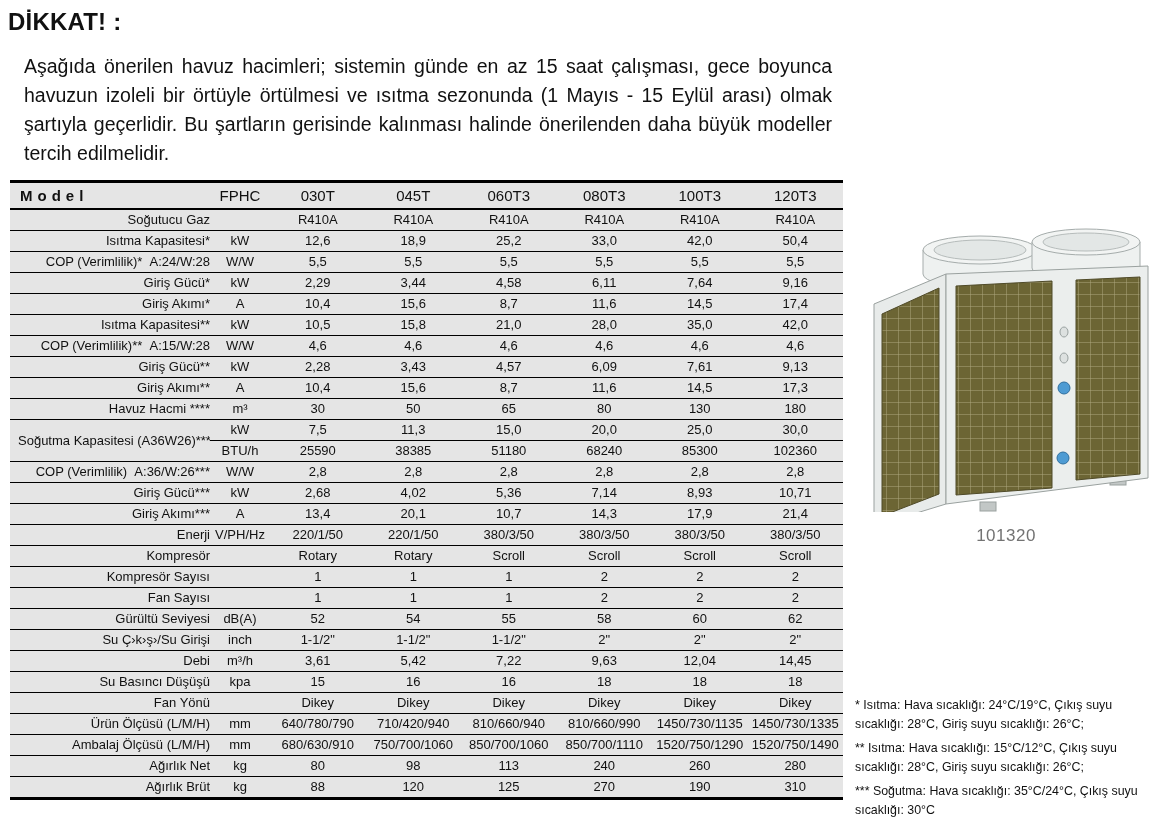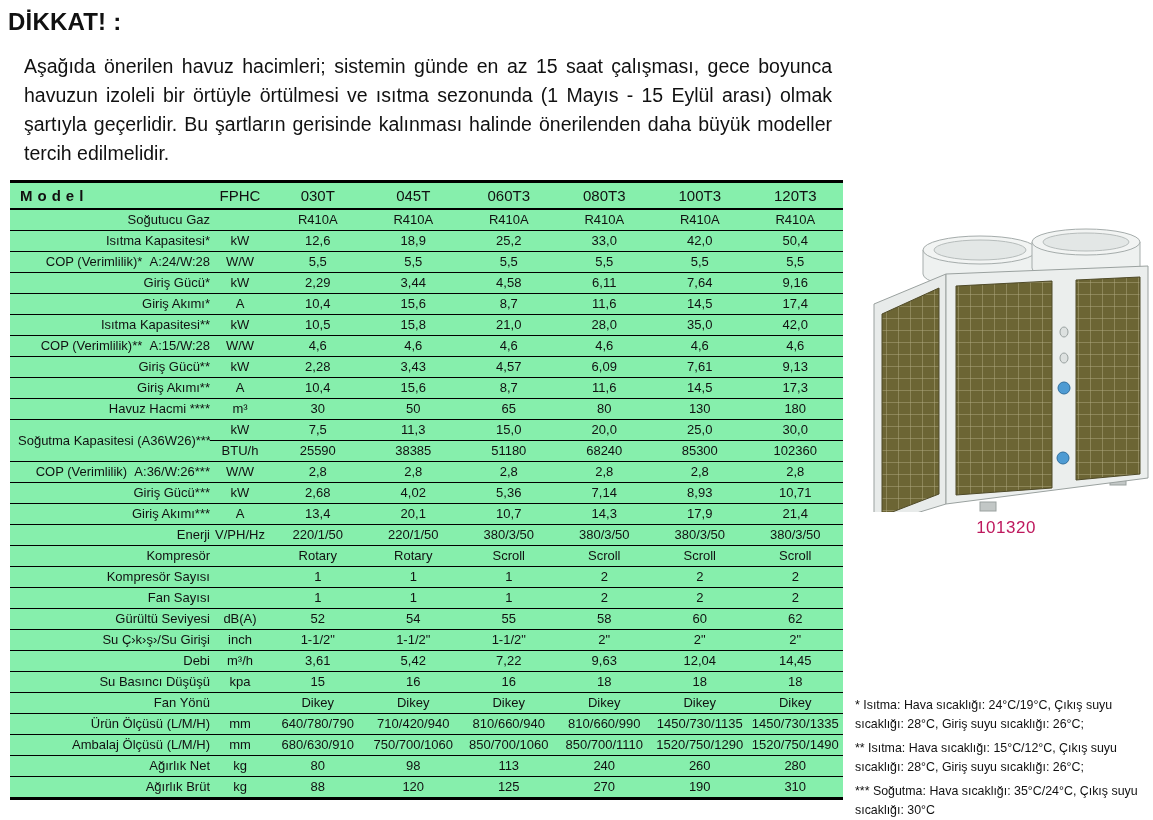--- a/index.html
+++ b/index.html
@@ -7,39 +7,39 @@
     width:1153px;height:820px;position:relative;background:#ffffff;
     font-family:"Liberation Sans", sans-serif;color:#111;overflow:hidden;
   }
   
   .notice{position:absolute;left:8px;top:8px;width:840px;}
   .notice h1{font-size:24px;font-weight:bold;margin:0 0 10px 0;letter-spacing:.2px;}
   .notice p{font-size:19.5px;line-height:29px;margin:16px;text-align:justify;}
   
   table.spec{
     position:absolute;left:10px;top:180px;width:833px;
-    border-collapse:collapse;table-layout:fixed;background:#86efac;
+    border-collapse:collapse;table-layout:fixed;background:#e5e5e5;
     border-top:3px solid #000;border-bottom:3px solid #000;
     font-size:13px;
   }
   table.spec col.c-label{width:200px;}
   table.spec col.c-unit{width:60px;}
   table.spec th{
     font-weight:normal;font-size:15px;height:25px;padding:0;
     border-bottom:2px solid #000;text-align:center;vertical-align:middle;
   }
   table.spec th.model-hd{text-align:left;padding-left:10px;font-weight:bold;letter-spacing:5px;}
   table.spec td{
     height:20px;line-height:20px;padding:0;border-bottom:1px solid #000;
     text-align:center;vertical-align:middle;white-space:nowrap;overflow:hidden;
   }
   table.spec td.lbl{text-align:right;padding-left:8px;}
   
   .product{position:absolute;left:862px;top:222px;width:288px;margin:0;text-align:center;}
-  .product figcaption{font-size:17px;color:#be185d;margin-top:2px;letter-spacing:.5px;}
+  .product figcaption{font-size:17px;color:#737373;margin-top:10px;letter-spacing:.5px;}
   
   .footnotes{position:absolute;left:849px;top:690px;width:302px;font-size:12.4px;line-height:18.5px;}
   .footnotes .fn{margin:6px;}
 </style>
 </head>
 <body>
 
 <div class="notice">
   <h1>DİKKAT! :</h1>
   <p>Aşağıda önerilen havuz hacimleri; sistemin günde en az 15 saat çalışması, gece boyunca havuzun izoleli bir örtüyle örtülmesi ve ısıtma sezonunda (1 Mayıs - 15 Eylül arası) olmak şartıyla geçerlidir. Bu şartların gerisinde kalınması halinde önerilenden daha büyük modeller tercih edilmelidir.</p>

